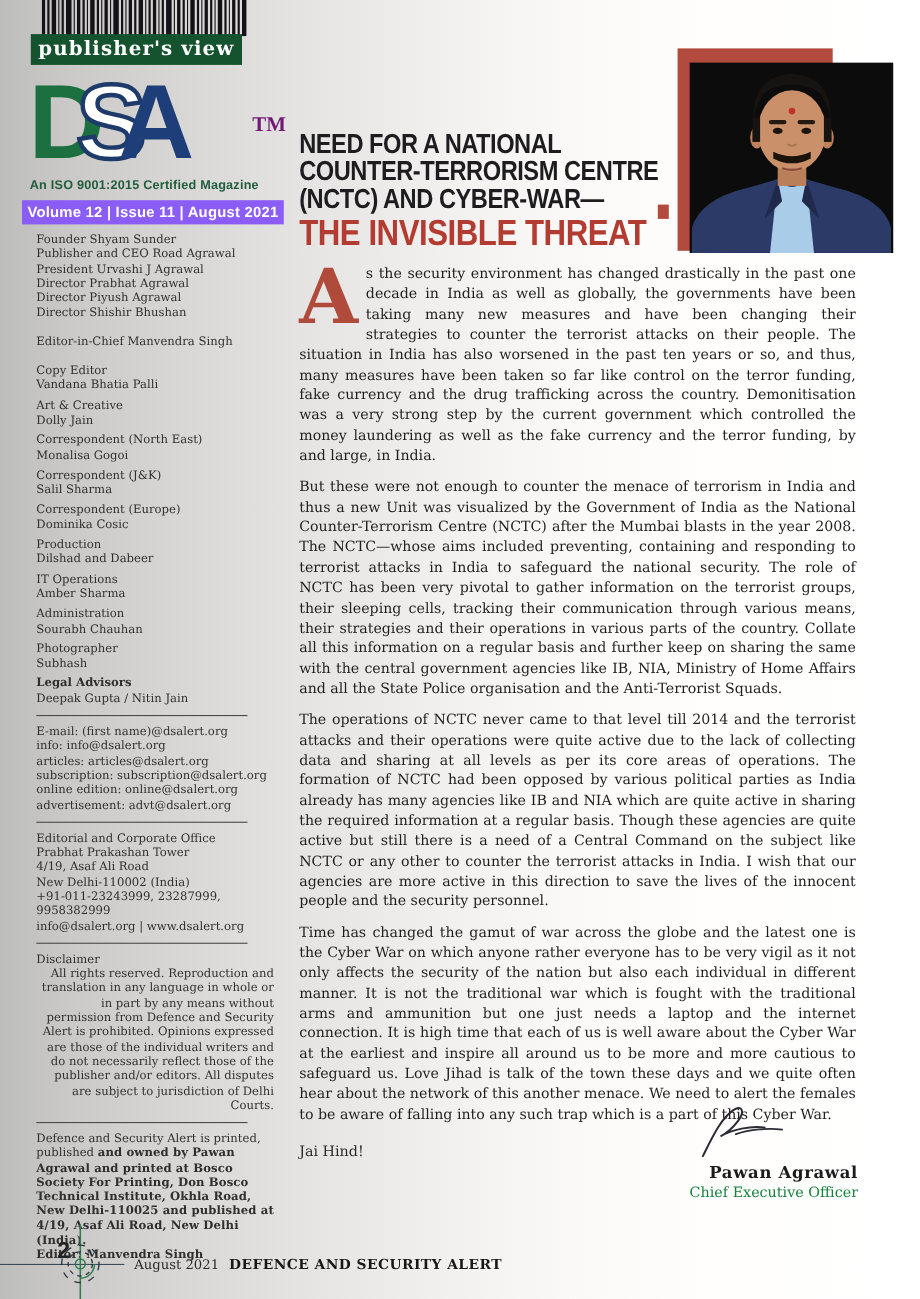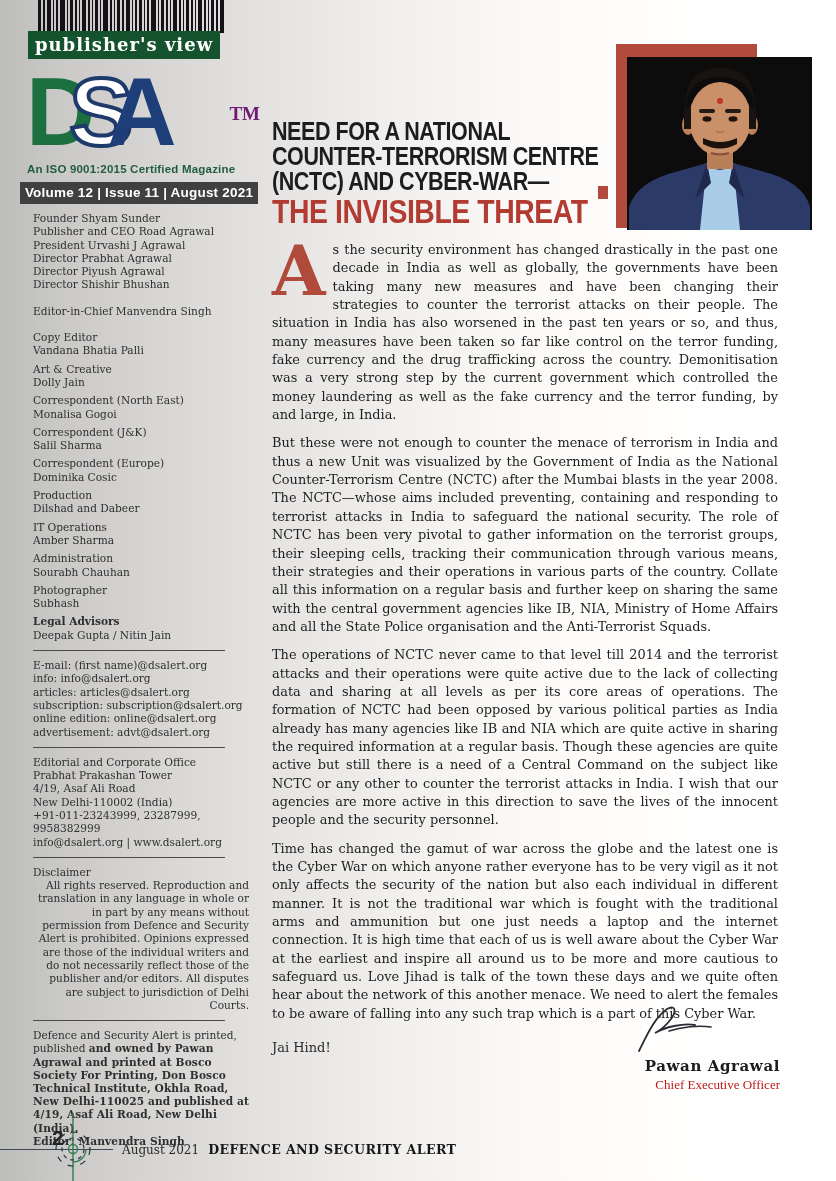--- a/index.html
+++ b/index.html
@@ -15,21 +15,21 @@
              font-family:"DejaVu Serif",serif;font-weight:bold;font-size:18px;line-height:28px;
              text-align:center;letter-spacing:1px;}
   .logo{left:26px;top:64px;width:230px;height:100px;font-family:"Liberation Sans",sans-serif;
         font-weight:900;font-size:96px;line-height:96px;white-space:nowrap;}
   .logo .ld{color:#1c6f3e;}
   .logo .ls{color:#ffffff;-webkit-text-stroke:4px #1d3a6b;text-shadow:0 0 2px #1d3a6b;margin-left:-26px;}
   .logo .la{color:#1d3e78;margin-left:-26px;}
   .logo .tm{position:absolute;right:-4px;top:2px;font-size:19px;-webkit-text-stroke:0;color:#701a75;font-weight:bold;font-family:Liberation Serif, serif;}
   .iso{left:27px;top:163px;width:230px;font-family:"Liberation Sans",sans-serif;font-weight:bold;
        font-size:11.5px;color:#215c3e;letter-spacing:.2px;}
-  .issue-bar{left:20px;top:182px;width:238px;height:22px;background:#404040;color:#fff;
+  .issue-bar{left:20px;top:182px;width:238px;height:22px;background:#8b5cf6;color:#fff;
              font-family:"Liberation Sans",sans-serif;font-weight:bold;font-size:13.5px;
              line-height:22px;text-align:center;letter-spacing:.2px;}
 
   
   .sidebar{left:33px;top:212px;width:232px;font-size:10.6px;line-height:13.3px;color:#2f2f2f;}
   .sb-gap{height:13px;}
   .role-entry{margin-bottom:5px;}
   .sep{border:none;border-top:1.4px solid #4a4a4a;width:192px;margin:8px 0 8px 0;}
   .narrow{width:216px;}
   .disc-text{text-align:right;}
@@ -51,21 +51,21 @@
   
   .article{left:272px;top:241px;width:506px;color:#1e1e1e;font-size:12.9px;line-height:18.35px;
            text-align:justify;}
   .article p{margin:0 0 10px 0;}
   .dropcap{float:left;color:#b04a3a;font-size:69px;line-height:56px;font-weight:bold;
            padding:2px 7px 0 0;font-family:"DejaVu Serif",serif;}
   .jai{left:272px;top:1040px;font-size:13px;color:#2a2a2a;}
   .sig-block{left:585px;top:1005px;width:195px;text-align:right;color:#222;}
   .sig-scribble{display:block;margin:0 auto 2px 40px;}
   .sig-name{font-weight:bold;font-size:15px;letter-spacing:.6px;color:#1c1c1c;}
-  .sig-title{font-size:13px;color:#b91c1c;margin-top:2px;font-family:Liberation Serif, serif;}
+  .sig-title{font-size:13px;color:#15803d;margin-top:2px;}
 
   
   .foot-rule{left:0;top:1149px;width:113px;height:0;border-top:1.4px solid #3c4a58;}
   .foot-num{left:52px;top:1126px;font-family:"Liberation Sans",sans-serif;font-weight:bold;
             font-size:21px;color:#222;}
   .crosshair{left:47px;top:1113px;}
   .foot-text{left:122px;top:1142px;font-size:12px;color:#2a2a2a;white-space:nowrap;}
   .foot-text b{font-size:12.6px;letter-spacing:.4px;margin-left:9px;color:#171717;}
 
   [data-interactable]{cursor:default;}

